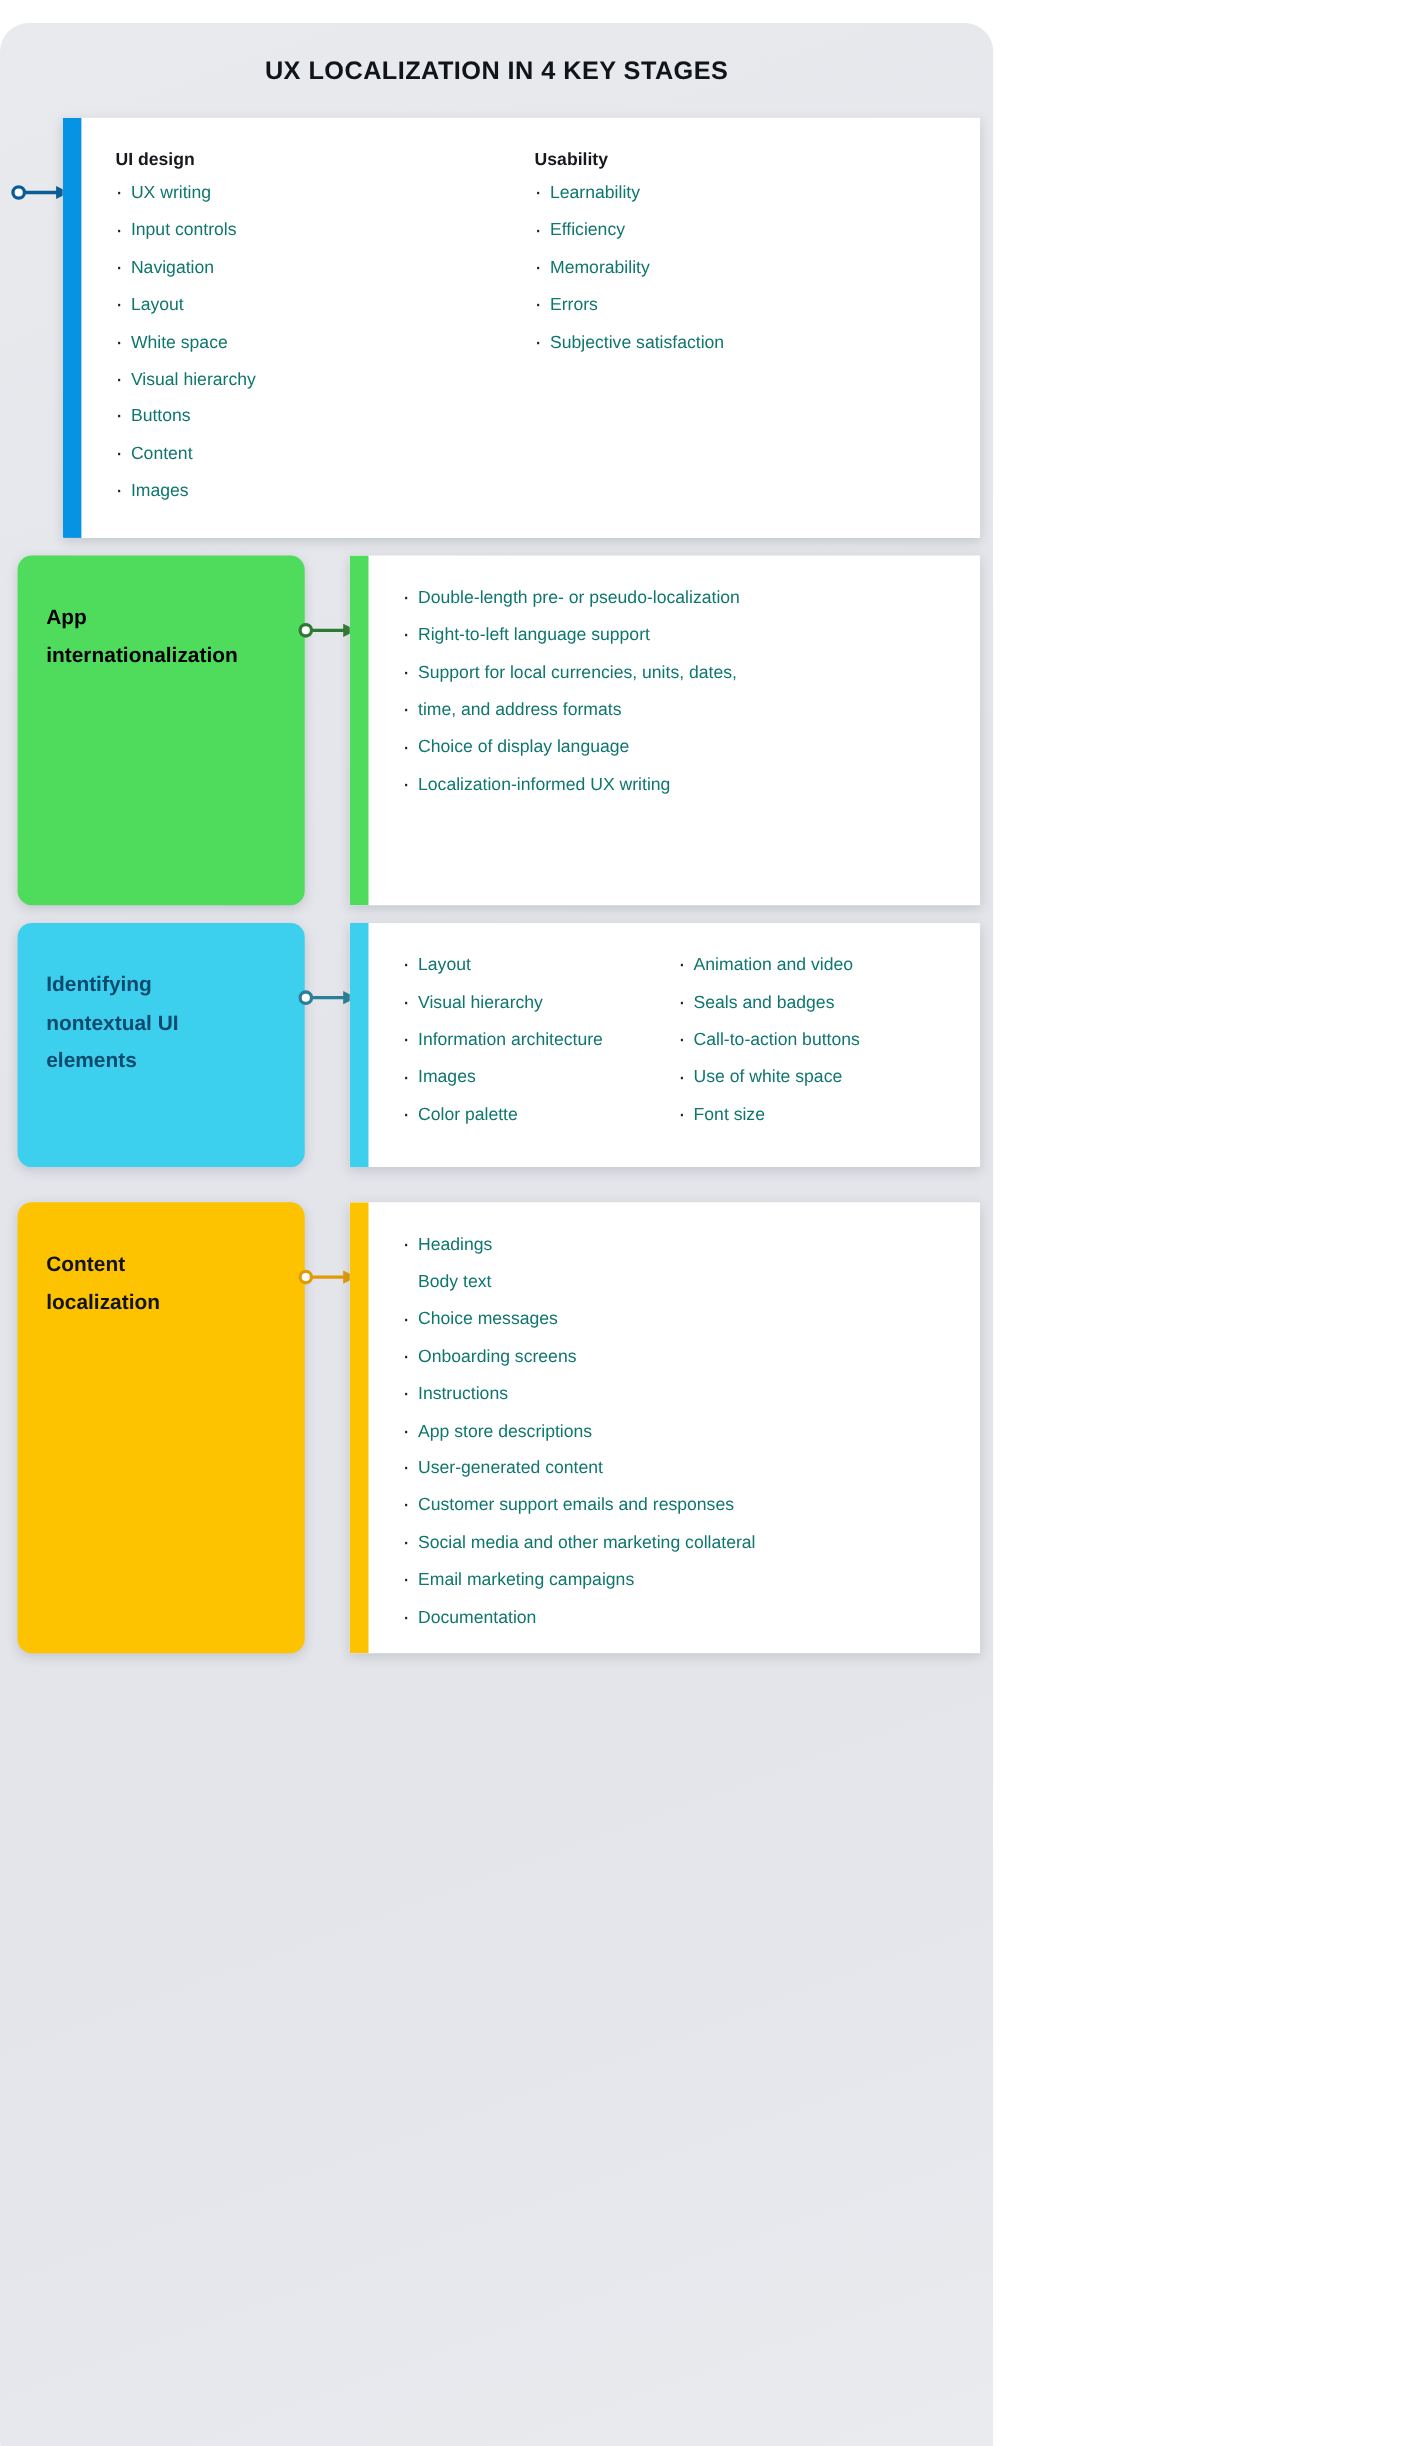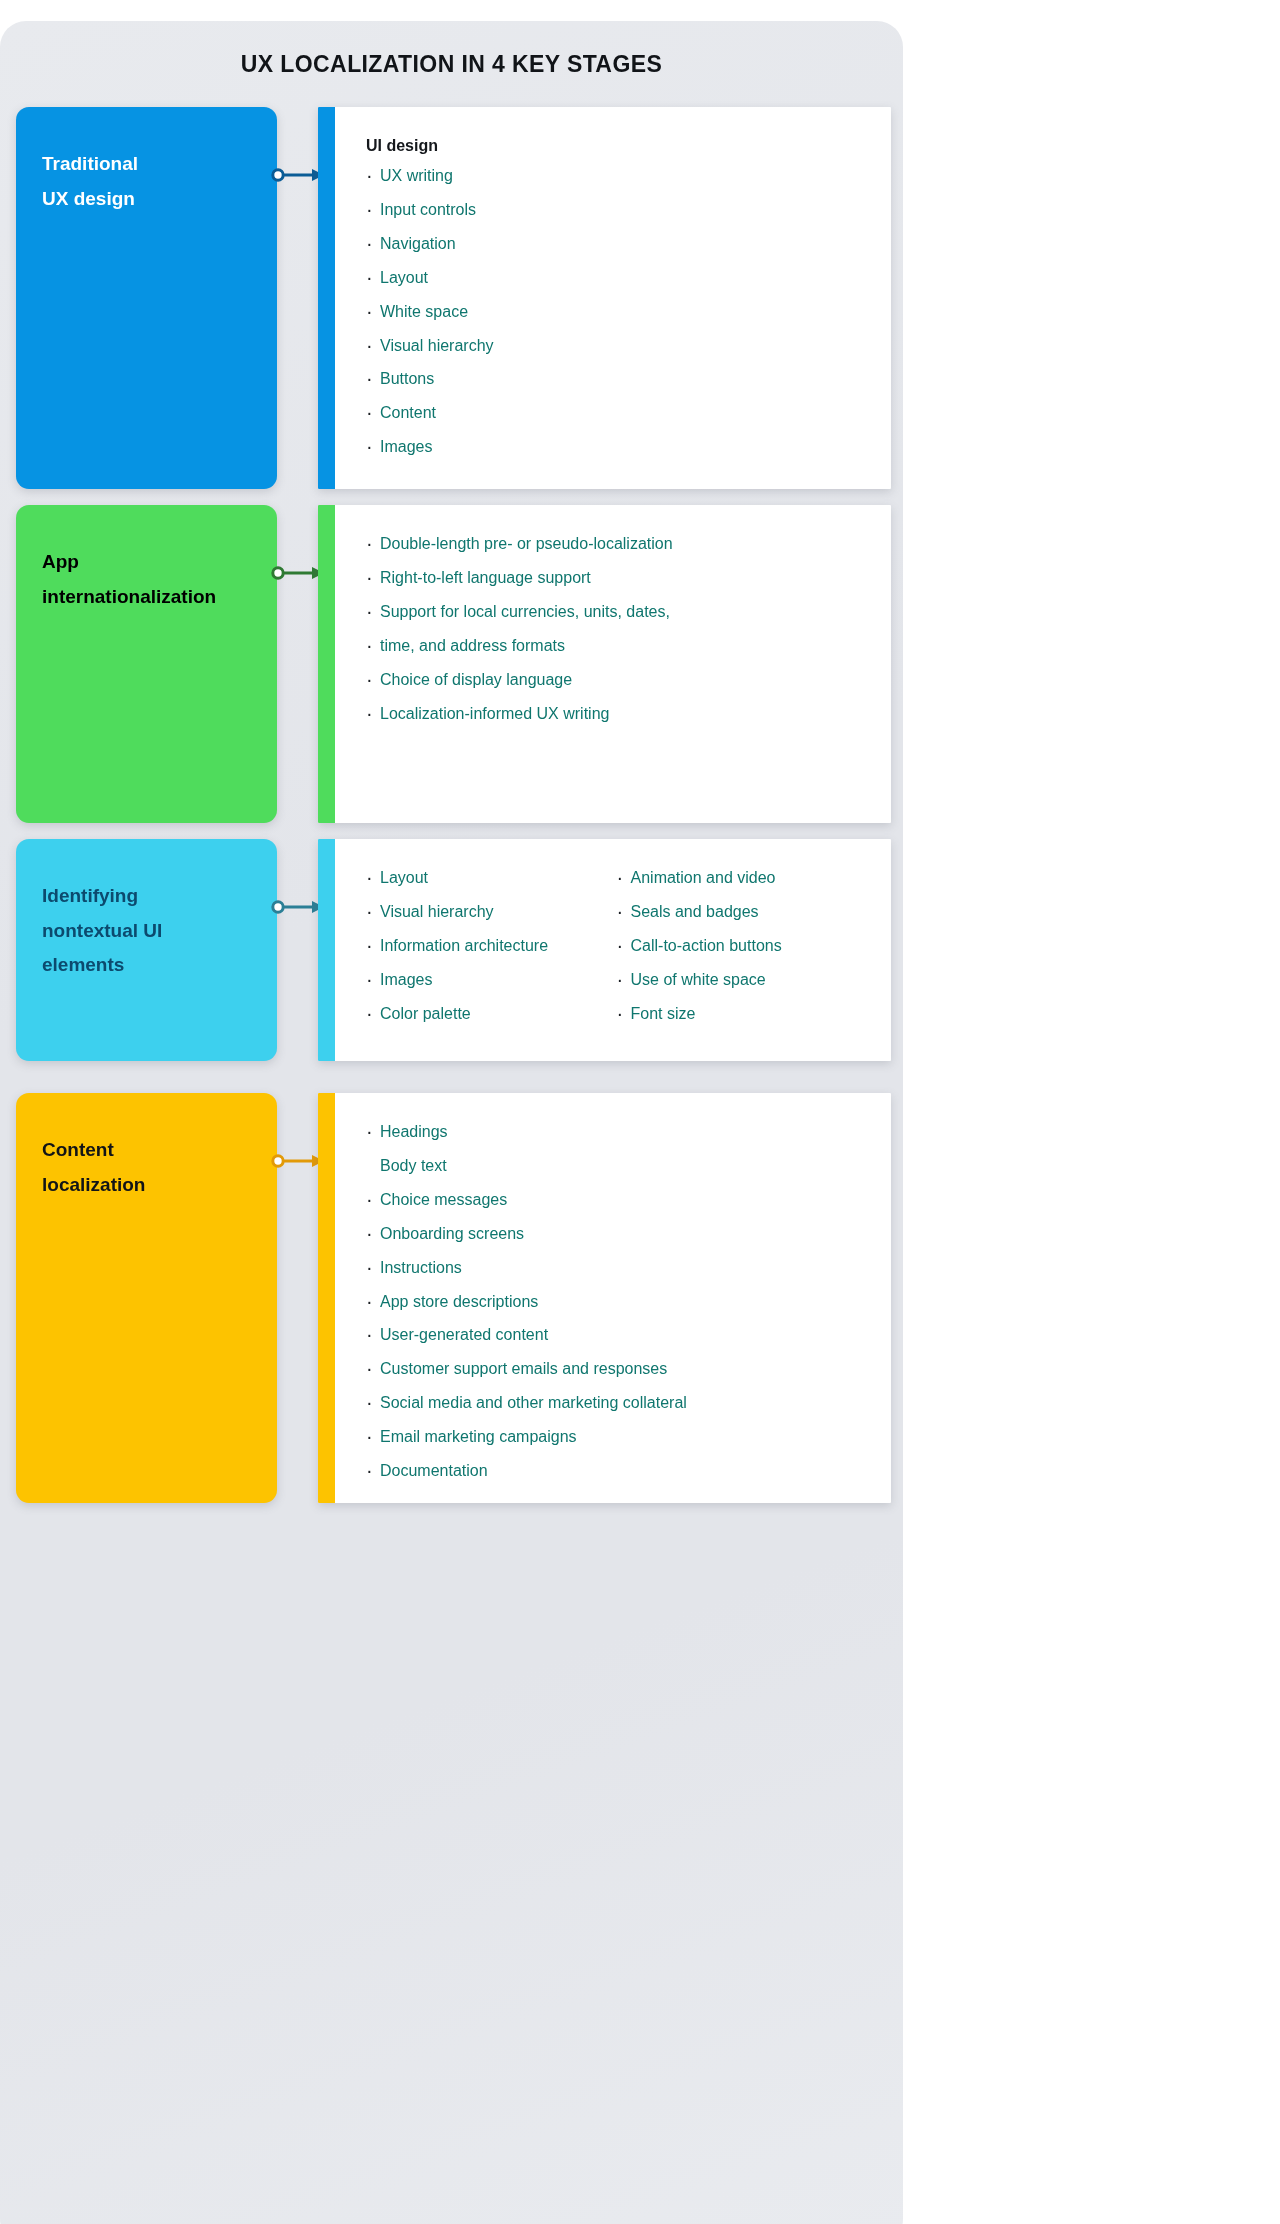--- a/index.html
+++ b/index.html
@@ -111,24 +111,20 @@
   #stage-4 { top: 1072px; height: 410px; }
 </style>
 </head>
 <body>
 
 <div id="page" style="background: linear-gradient(160deg, rgb(232, 234, 238) 0%, rgb(227, 229, 234) 40%, rgb(227, 229, 234) 72%, rgb(233, 235, 239) 100%);">
 
   <div id="title">UX LOCALIZATION IN 4 KEY STAGES</div>
 
   <div class="stage" id="stage-1">
-    <div class="card" style="background: rgb(6, 147, 227);">
-      <div class="card-title" style="color: rgb(255, 255, 255);">Traditional
-UX design</div>
-    </div>
     <div class="gap">
       <svg class="connector" viewBox="0 0 53 16">
         <line x1="7" y1="8" x2="43" y2="8" stroke-width="3" stroke="#0a5c96"></line>
         <polygon points="41,2 53,8 41,14" fill="#0a5c96"></polygon>
         <circle cx="7" cy="8" r="5.2" fill="#ffffff" stroke-width="3" stroke="#0a5c96"></circle>
       </svg>
     </div>
     <div class="panel">
       <div class="panel-strip" style="background: rgb(6, 147, 227);"></div>
       <div class="cols">
@@ -137,20 +133,30 @@
           <ul class="blist">
             <li class="bulleted">UX writing</li>
             <li class="bulleted">Input controls</li>
             <li class="bulleted">Navigation</li>
             <li class="bulleted">Layout</li>
             <li class="bulleted">White space</li>
             <li class="bulleted">Visual hierarchy</li>
             <li class="bulleted">Buttons</li>
             <li class="bulleted">Content</li>
             <li class="bulleted">Images</li>
+          </ul>
+        </div>
+        <div class="col">
+          <div class="col-head">Usability</div>
+          <ul class="blist">
+            <li class="bulleted">Learnability</li>
+            <li class="bulleted">Efficiency</li>
+            <li class="bulleted">Memorability</li>
+            <li class="bulleted">Errors</li>
+            <li class="bulleted">Subjective satisfaction</li>
           </ul>
         </div>
       </div>
     </div>
   </div>
 
   <div class="stage" id="stage-2">
     <div class="card" style="background: rgb(79, 220, 92);">
       <div class="card-title" style="color: #000000;">App
 internationalization</div>

